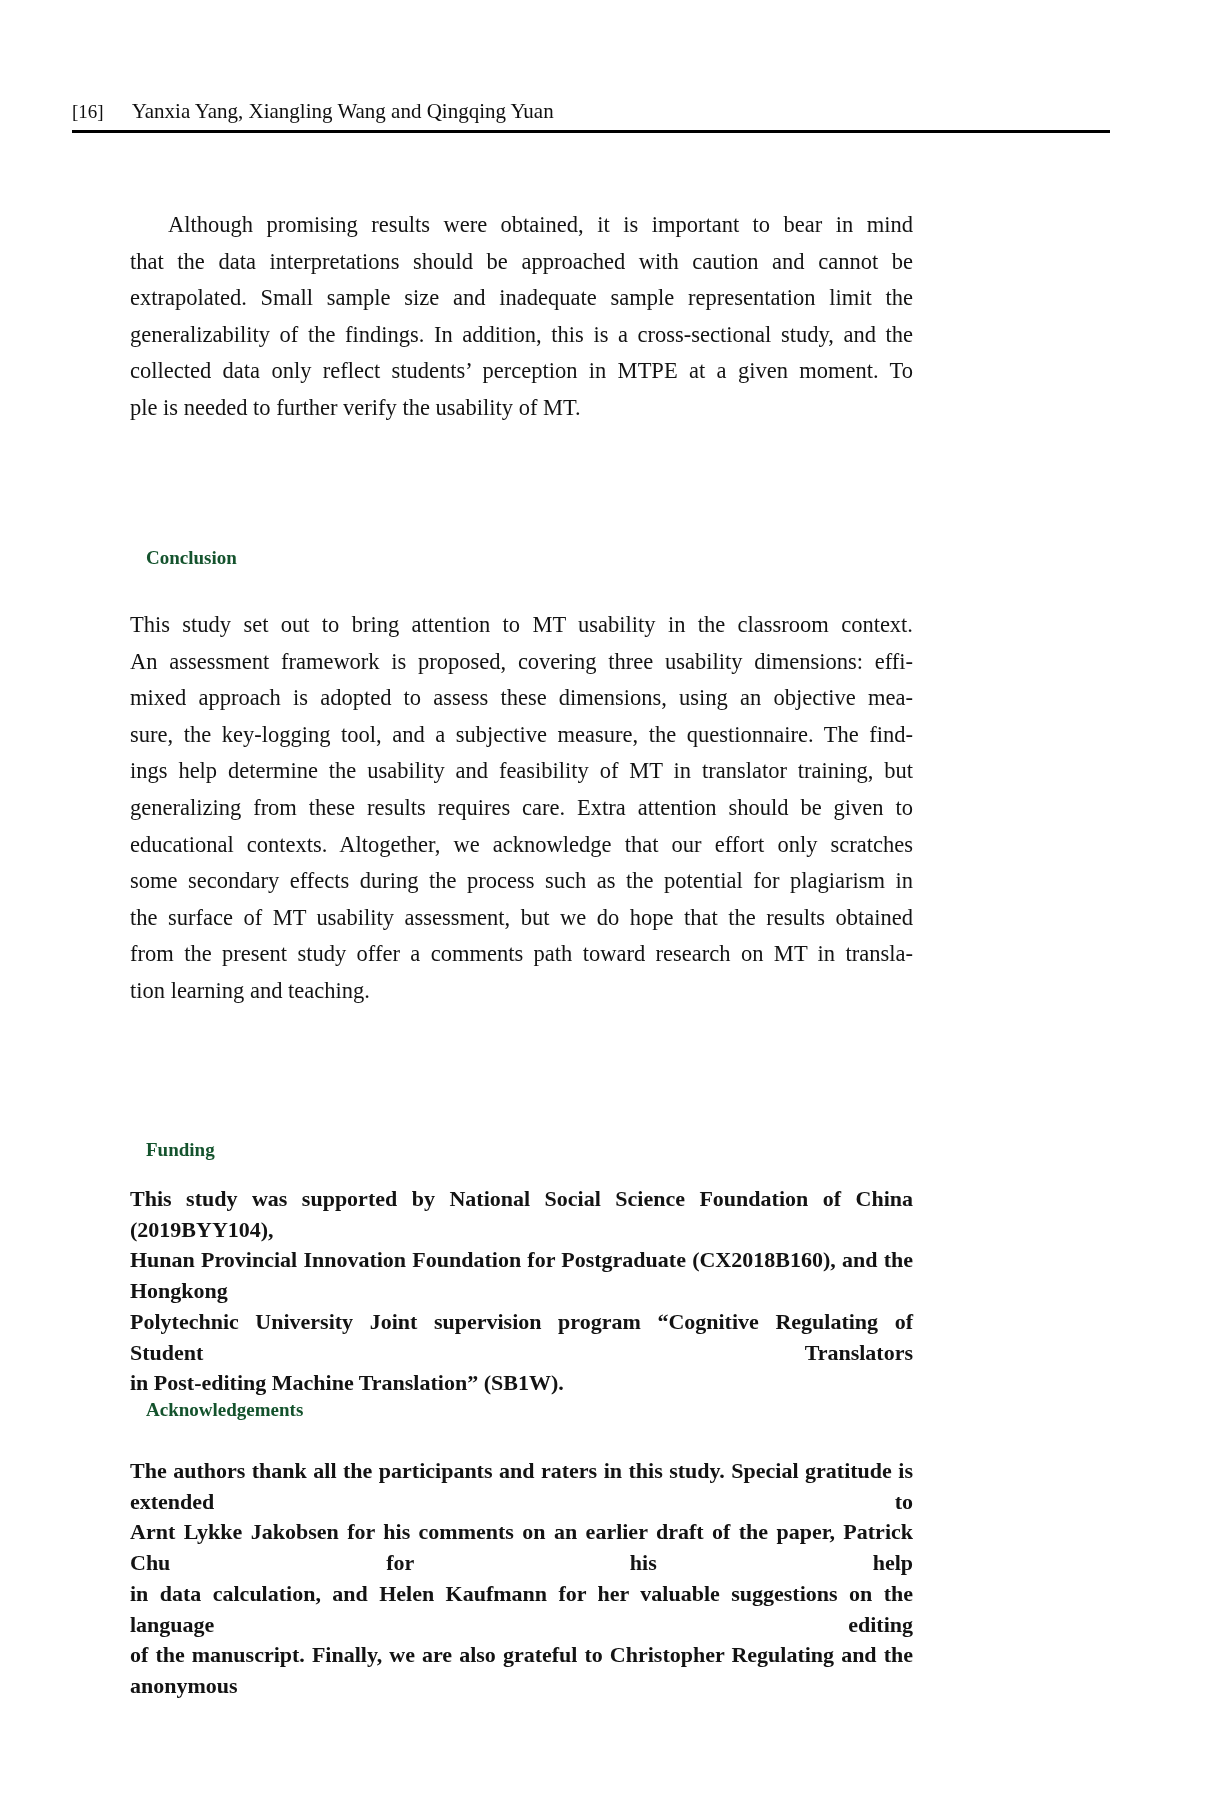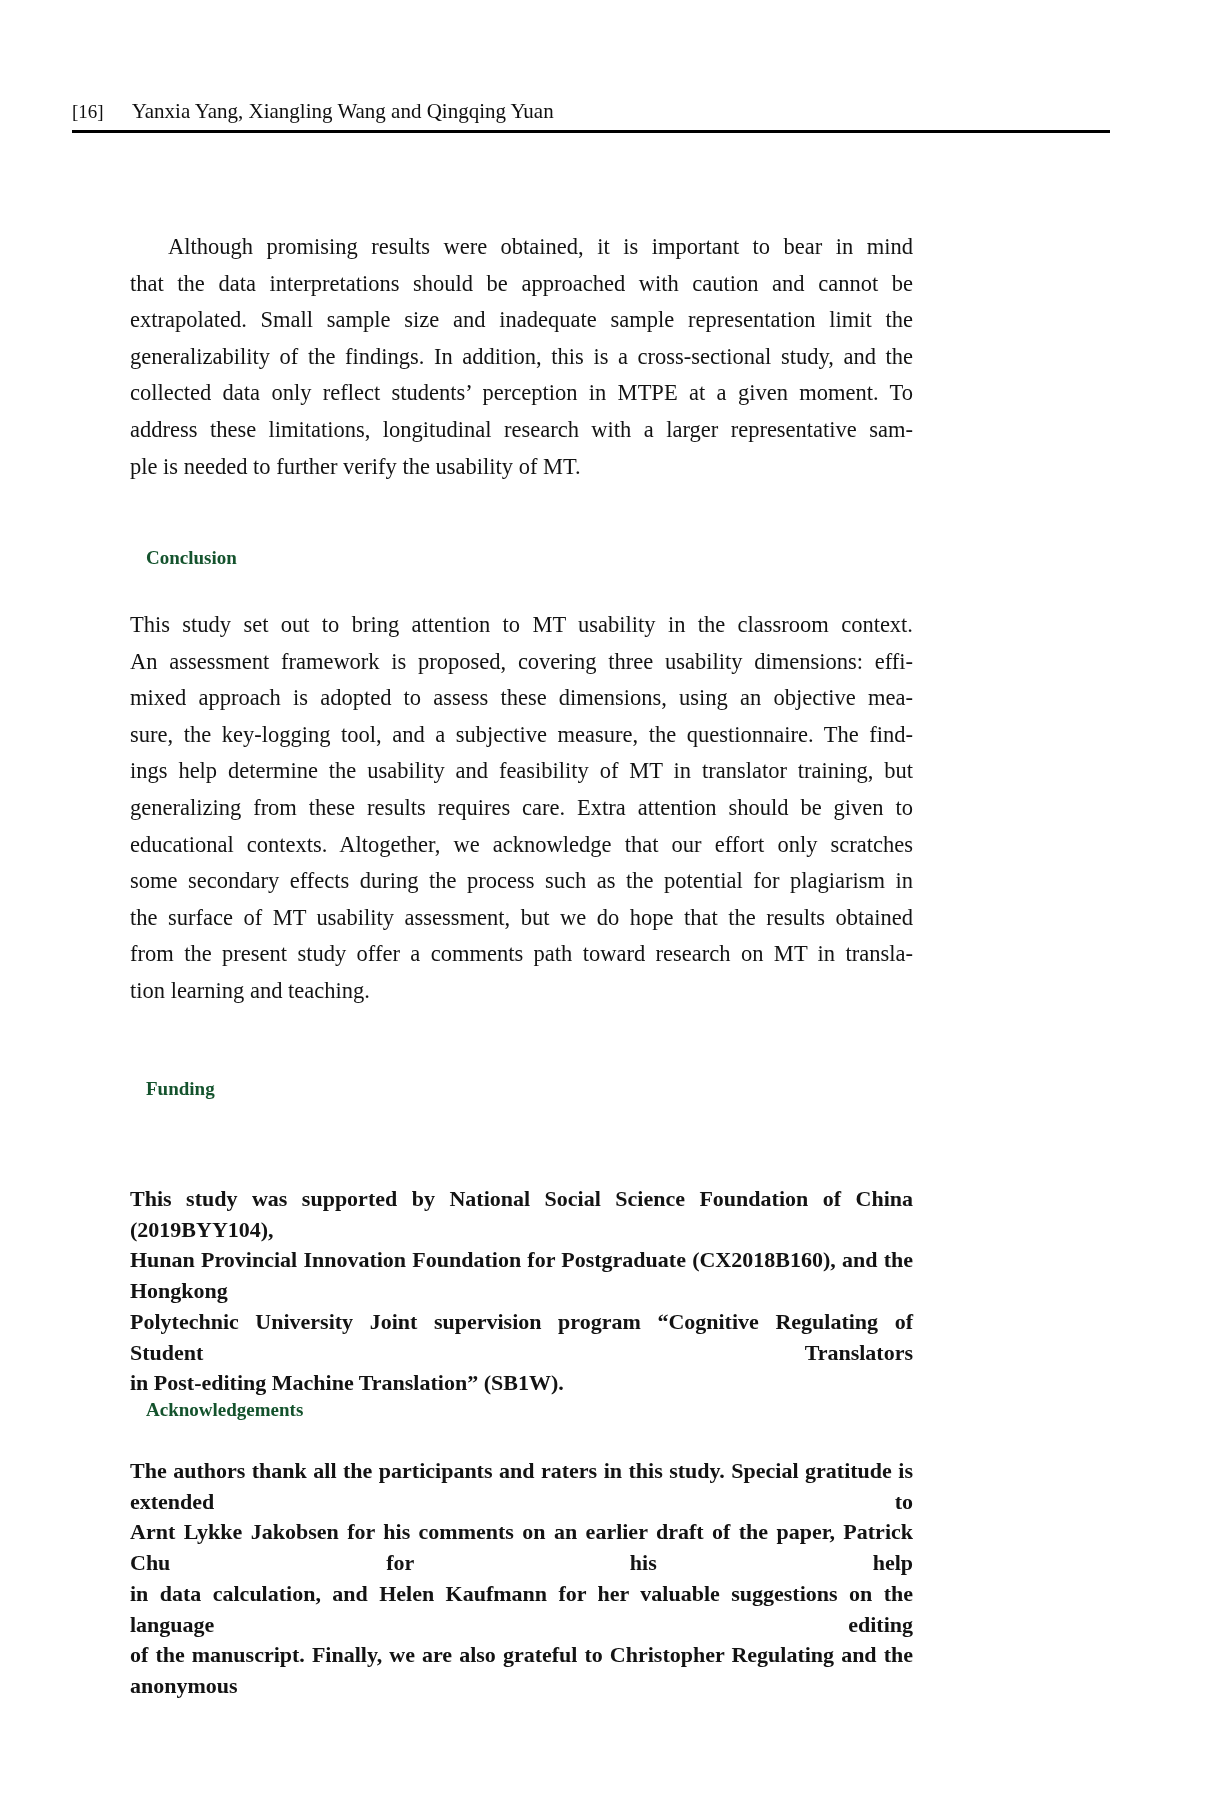--- a/index.html
+++ b/index.html
@@ -23,58 +23,57 @@
     font-size: 19px; font-weight: bold; color: #14532d;
     font-family: "Liberation Serif", serif;
   }
   .body-block {
     position: absolute; left: 130px; width: 783px;
     font-size: 22.5px; line-height: 36.6px; color: #131313;
   }
   .body-block.small { font-size: 22px; line-height: 30.7px; font-weight: bold; }
   .jline { text-align: justify; text-align-last: justify; text-justify: inter-word; }
   .body-block .jline:last-child { text-align-last: left; }
-  .indent-first .jline:first-child { text-indent: 38px; margin-top: 22px; }
+  .indent-first .jline:first-child { text-indent: 38px; }
 </style>
 </head>
 <body>
 
 <div class="page">
 
   <div class="header">
     <span class="pagenum">[16]</span><span class="runtitle">Yanxia Yang, Xiangling Wang and Qingqing Yuan</span>
   </div>
   <div class="rule rule-top"></div>
 
   <div class="body-block indent-first" style="top:207px">
       <div class="jline">Although promising results were obtained, it is important to bear in mind</div>
       <div class="jline">that the data interpretations should be approached with caution and cannot be</div>
       <div class="jline">extrapolated. Small sample size and inadequate sample representation limit the</div>
       <div class="jline">generalizability of the findings. In addition, this is a cross-sectional study, and the</div>
       <div class="jline">collected data only reflect students’ perception in MTPE at a given moment. To</div>
-      <div class="jline">address these limitations, longitudinal research with a larger representative sam-</div>
       <div class="jline">ple is needed to further verify the usability of MT.</div>
     </div>
 
   <h2 class="sec-heading" style="top:531px">Conclusion</h2>
   <div class="body-block" style="top:607px">
       <div class="jline">This study set out to bring attention to MT usability in the classroom context.</div>
       <div class="jline">An assessment framework is proposed, covering three usability dimensions: effi-</div>
       <div class="jline">mixed approach is adopted to assess these dimensions, using an objective mea-</div>
       <div class="jline">sure, the key-logging tool, and a subjective measure, the questionnaire. The find-</div>
       <div class="jline">ings help determine the usability and feasibility of MT in translator training, but</div>
       <div class="jline">generalizing from these results requires care. Extra attention should be given to</div>
       <div class="jline">educational contexts. Altogether, we acknowledge that our effort only scratches</div>
       <div class="jline">some secondary effects during the process such as the potential for plagiarism in</div>
       <div class="jline">the surface of MT usability assessment, but we do hope that the results obtained</div>
       <div class="jline">from the present study offer a comments path toward research on MT in transla-</div>
       <div class="jline">tion learning and teaching.</div>
     </div>
 
-  <h2 class="sec-heading" style="top:1062px">Funding</h2>
+  <h2 class="sec-heading" style="top:1123px">Funding</h2>
   <div class="body-block small" style="top:1184px">
       <div class="jline">This study was supported by National Social Science Foundation of China (2019BYY104),</div>
       <div class="jline">Hunan Provincial Innovation Foundation for Postgraduate (CX2018B160), and the Hongkong</div>
       <div class="jline">Polytechnic University Joint supervision program “Cognitive Regulating of Student Translators</div>
       <div class="jline">in Post-editing Machine Translation” (SB1W).</div>
     </div>
 
   <h2 class="sec-heading" style="top:1383px">Acknowledgements</h2>
   <div class="body-block small" style="top:1456px">
       <div class="jline">The authors thank all the participants and raters in this study. Special gratitude is extended to</div>

